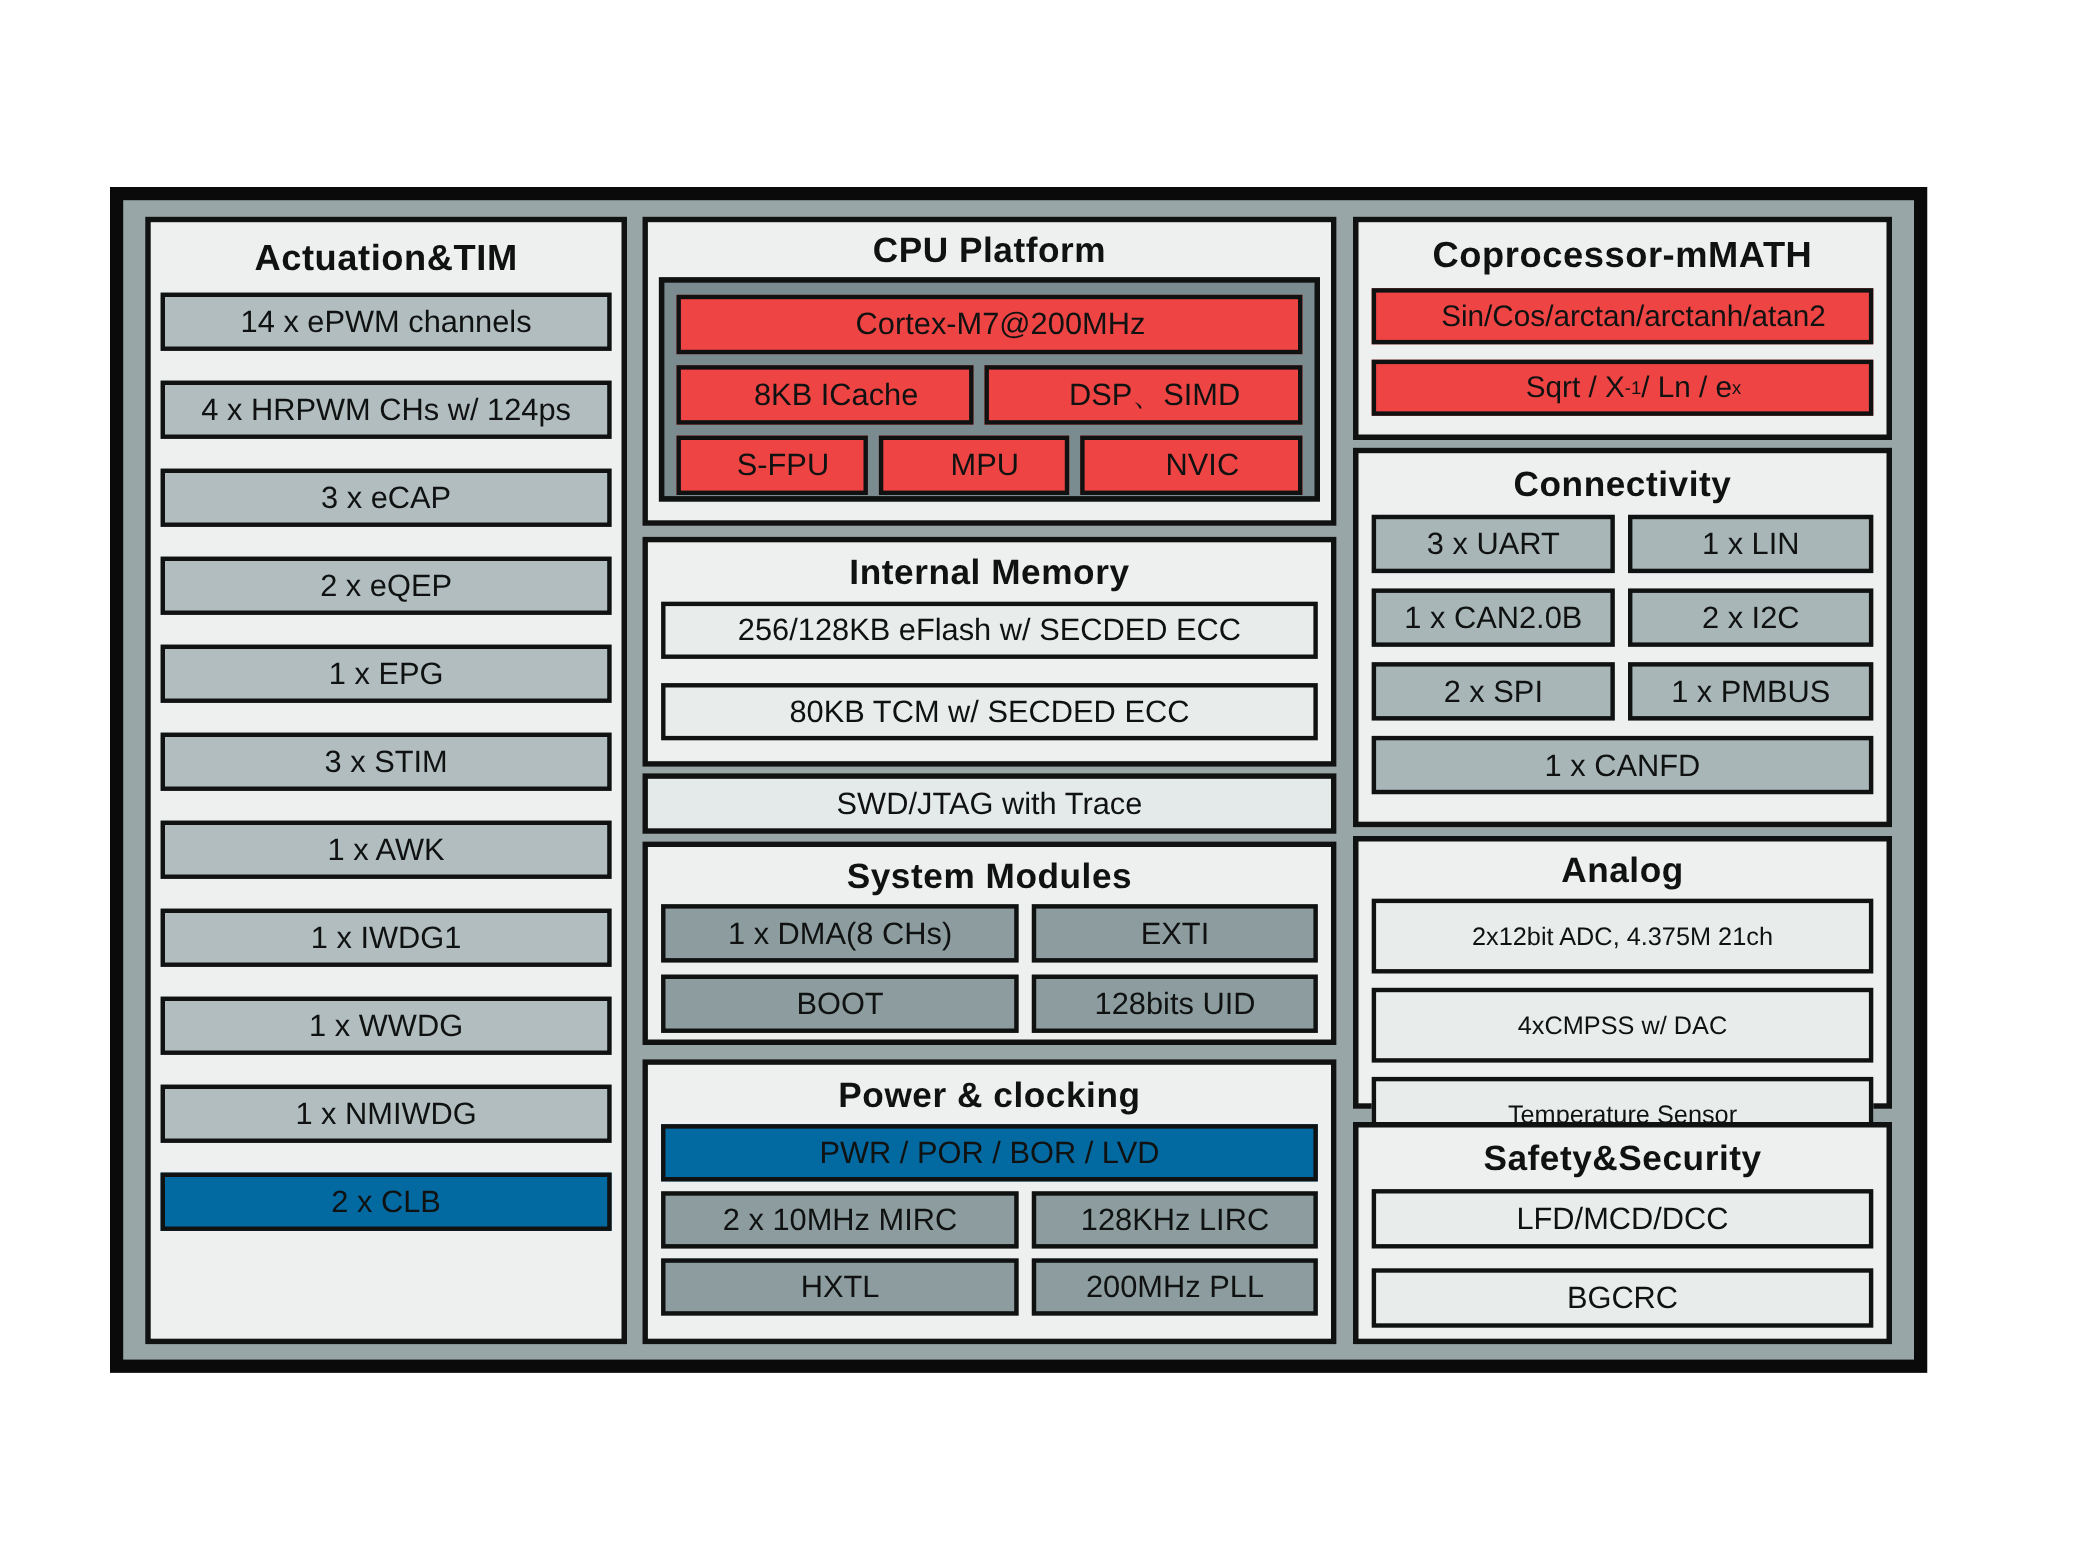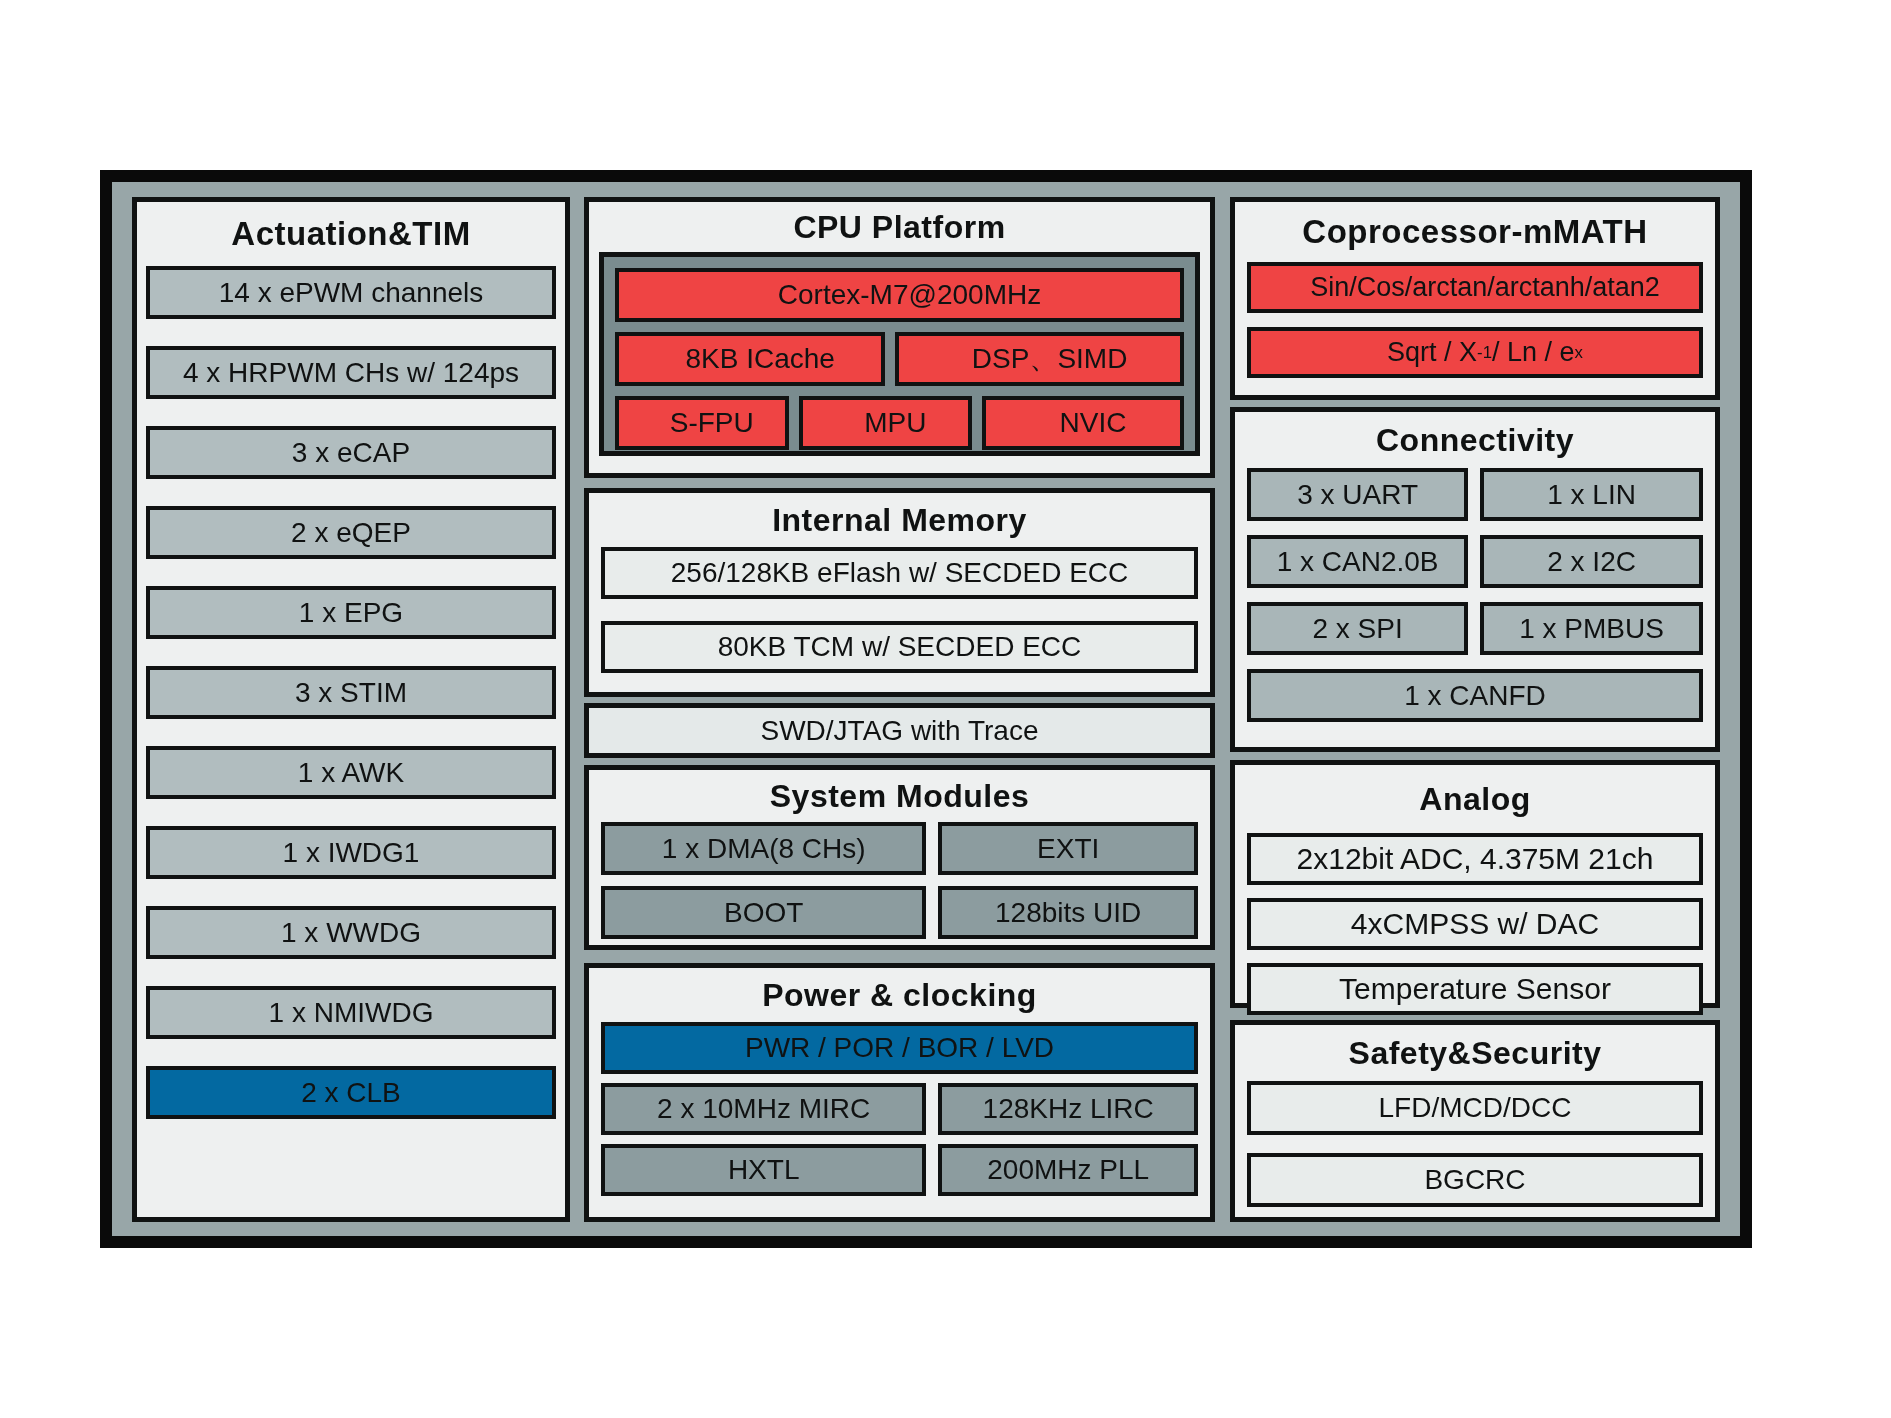--- a/index.html
+++ b/index.html
@@ -71,23 +71,23 @@
   .sup { font-size:0.62em; vertical-align:super; line-height:0; }
 
   .p-conn { left:1118px; top:225px; width:490px; height:345px; }
   .p-conn .ptitle { height:56px; }
   .p-conn .stack { gap:14px; }
   .p-conn .row { height:53px; }
   .p-conn .box { height:53px; }
   .w485 { flex:0 0 48.5%; }
 
   .p-ana { left:1118px; top:578px; width:490px; height:248px; }
-  .p-ana .ptitle { height:68px; }
+  .p-ana .ptitle { height:52px; }
   .p-ana .stack { gap:13px; }
-  .p-ana .box { height:52px; font-size:30px; }
+  .p-ana .box { height:68px; font-size:23px; }
 
   .p-safe { left:1118px; top:838px; width:490px; height:202px; }
   .p-safe .ptitle { height:56px; }
   .p-safe .stack { gap:18px; }
   .p-safe .box { height:54px; }
 </style>
 </head>
 <body>
 
 <div class="stage">

